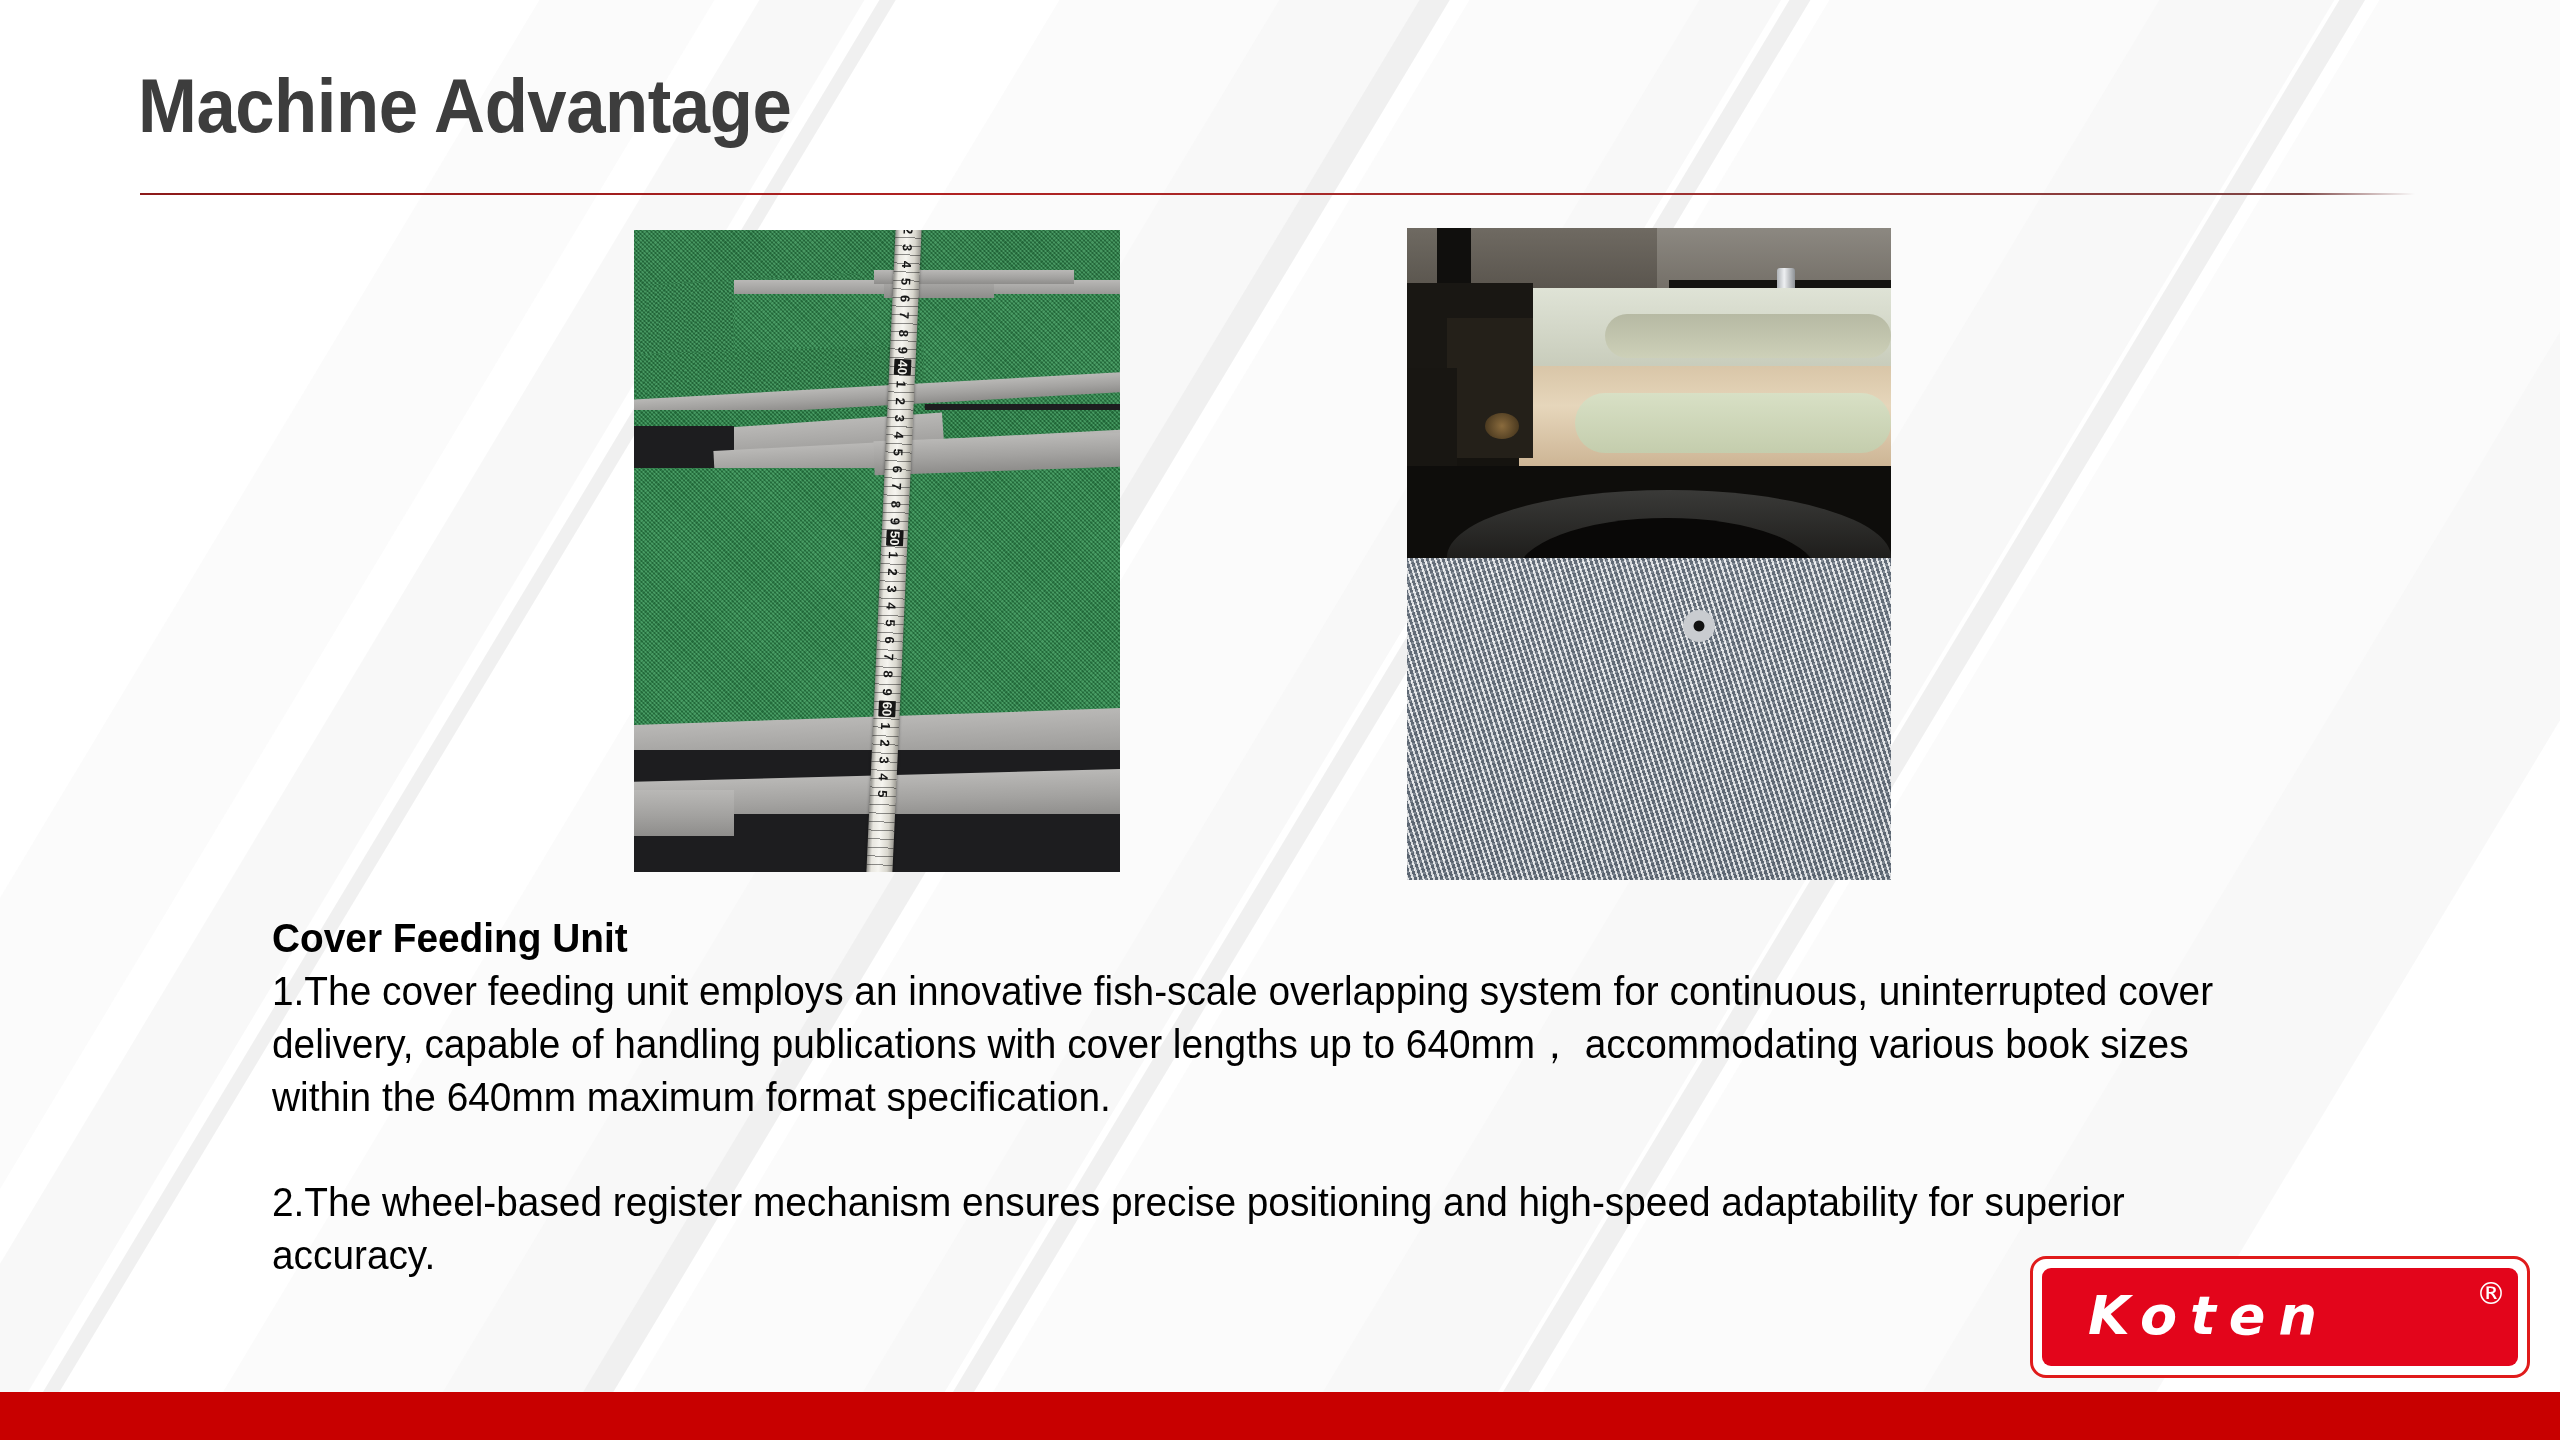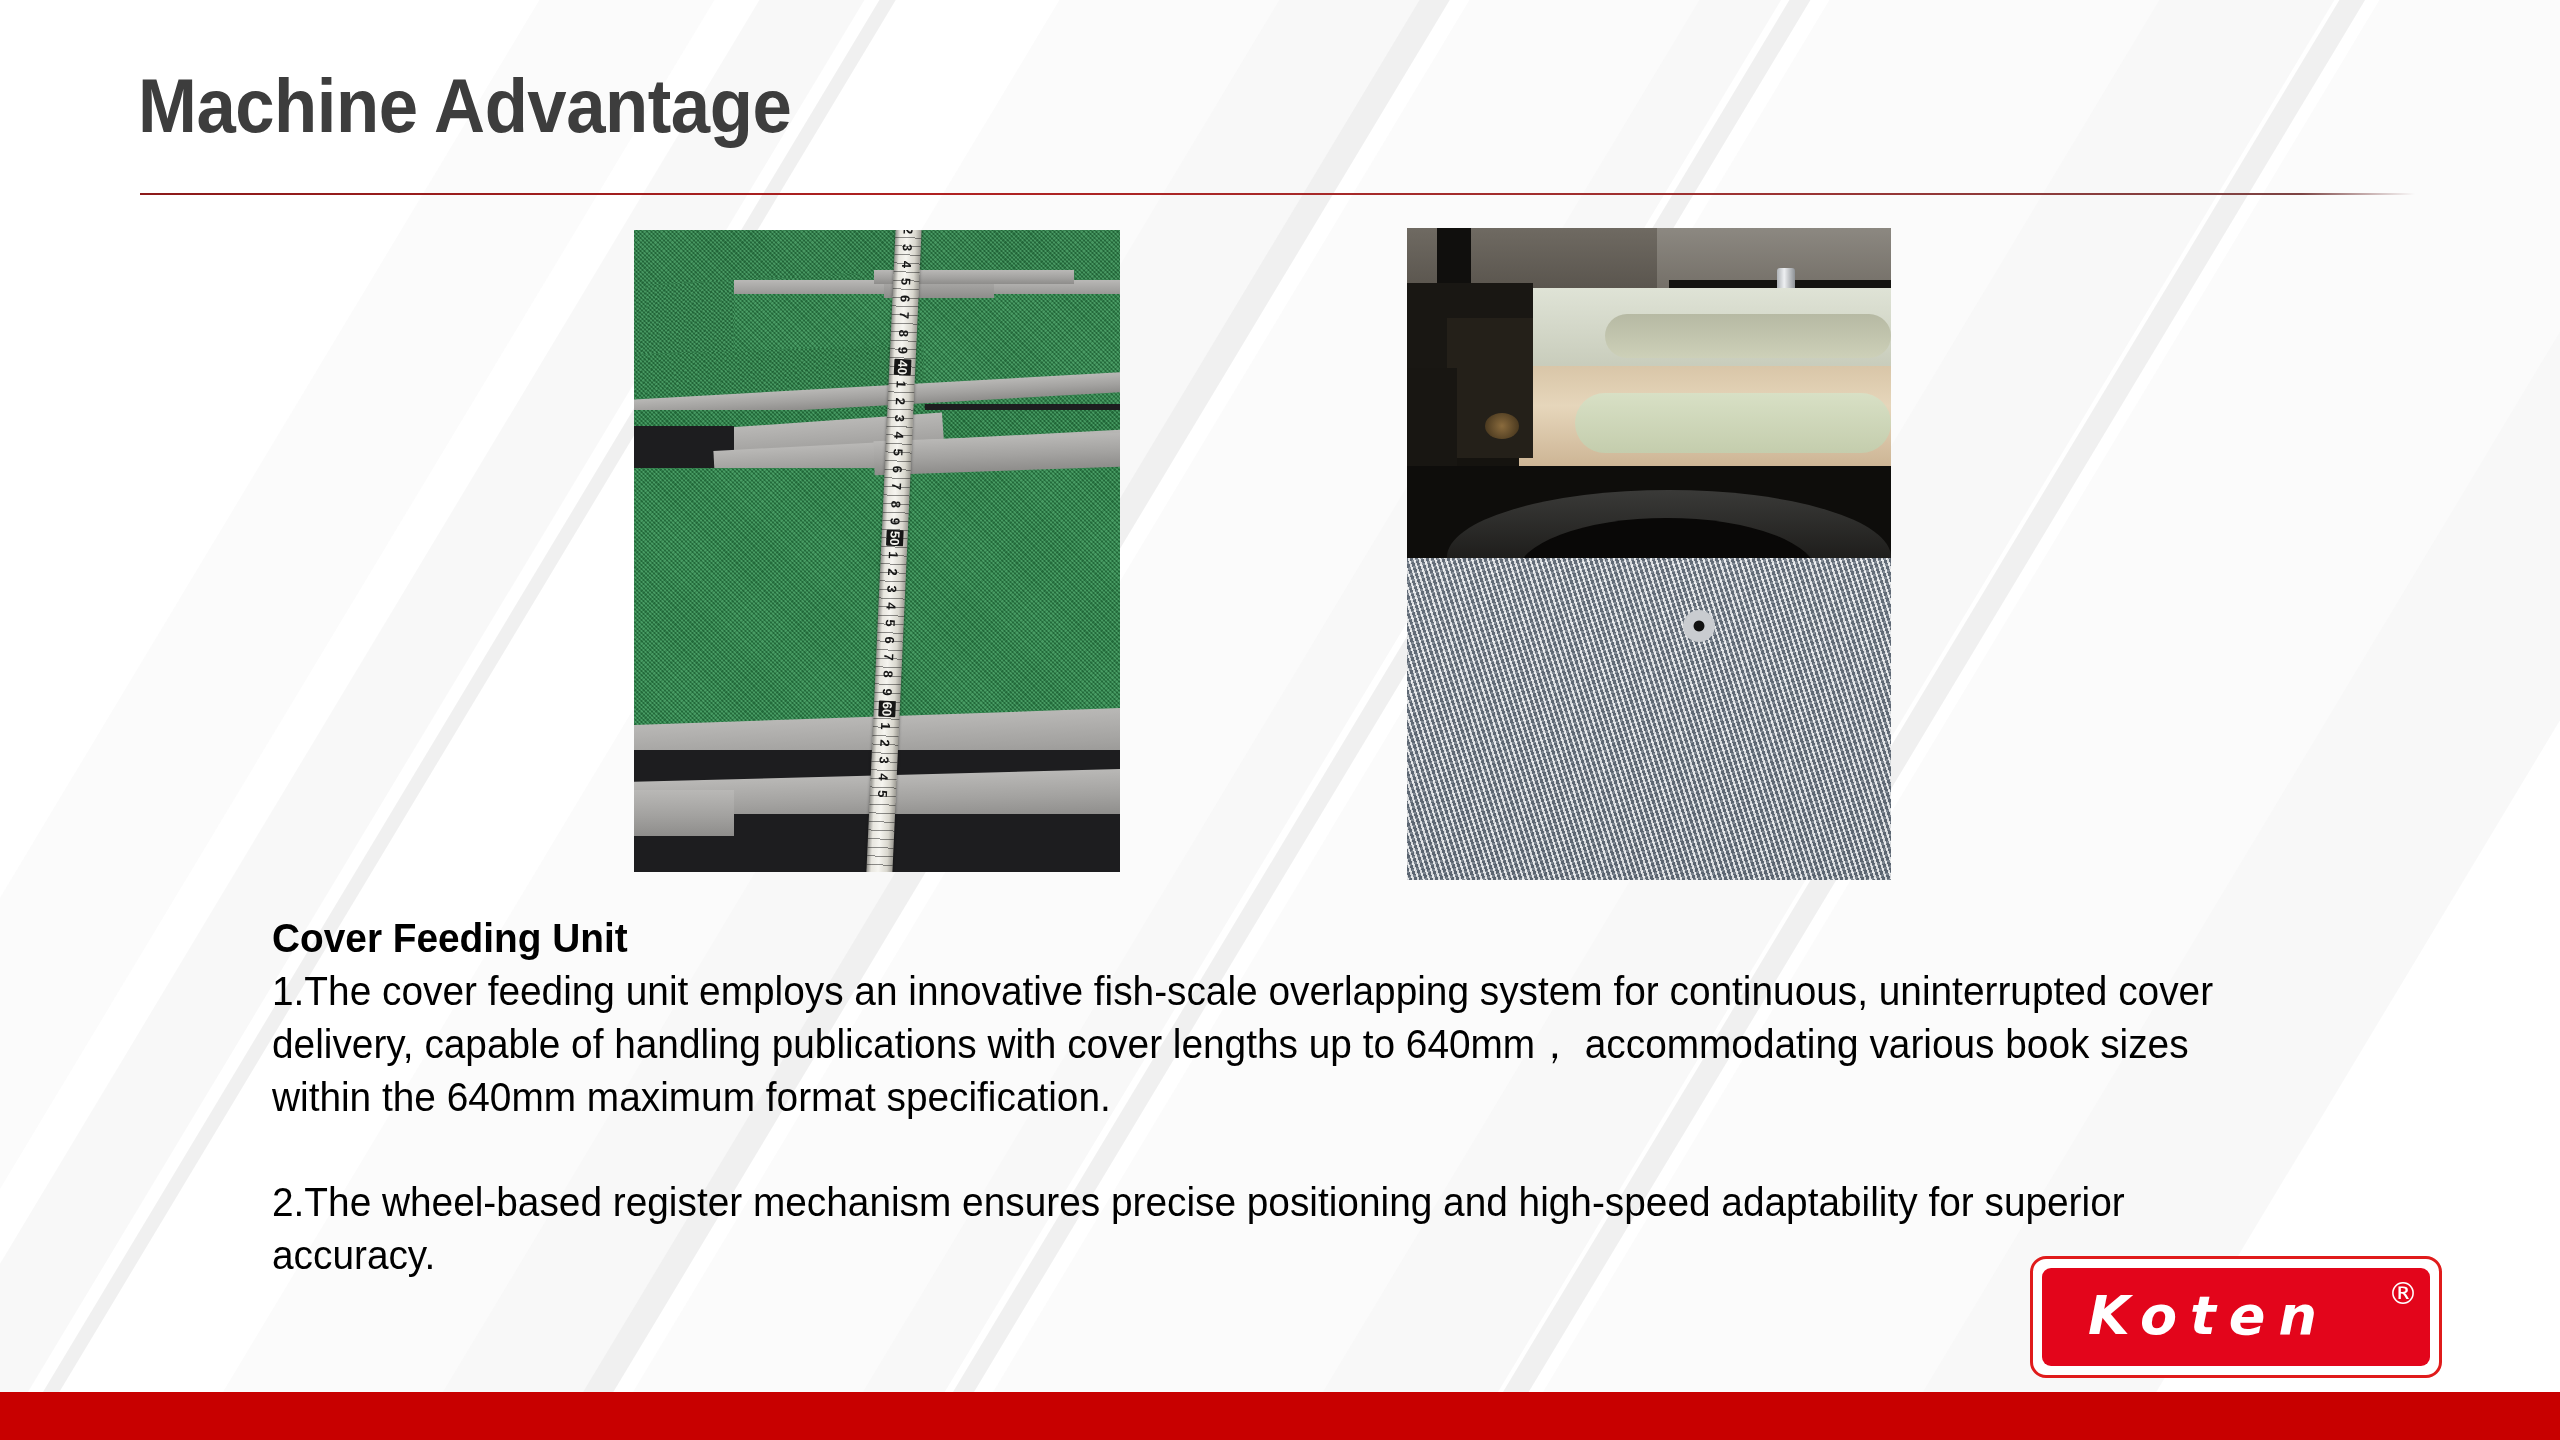--- a/index.html
+++ b/index.html
@@ -146,21 +146,21 @@
     transform-origin: left top;
   }
   .body-text .head { font-weight: bold; }
   .body-text .gap { display:block; height: 52px; }
 
   
   .logo {
     position: absolute;
     left: 2030px;
     top: 1256px;
-    width: 412px;
+    width: 500px;
     height: 122px;
     border: 3px solid #e01b1b;
     border-radius: 16px;
     background: #ffffff;
     box-sizing: border-box;
     padding: 9px;
   }
   .logo-inner {
     position: relative;
     width: 100%;

